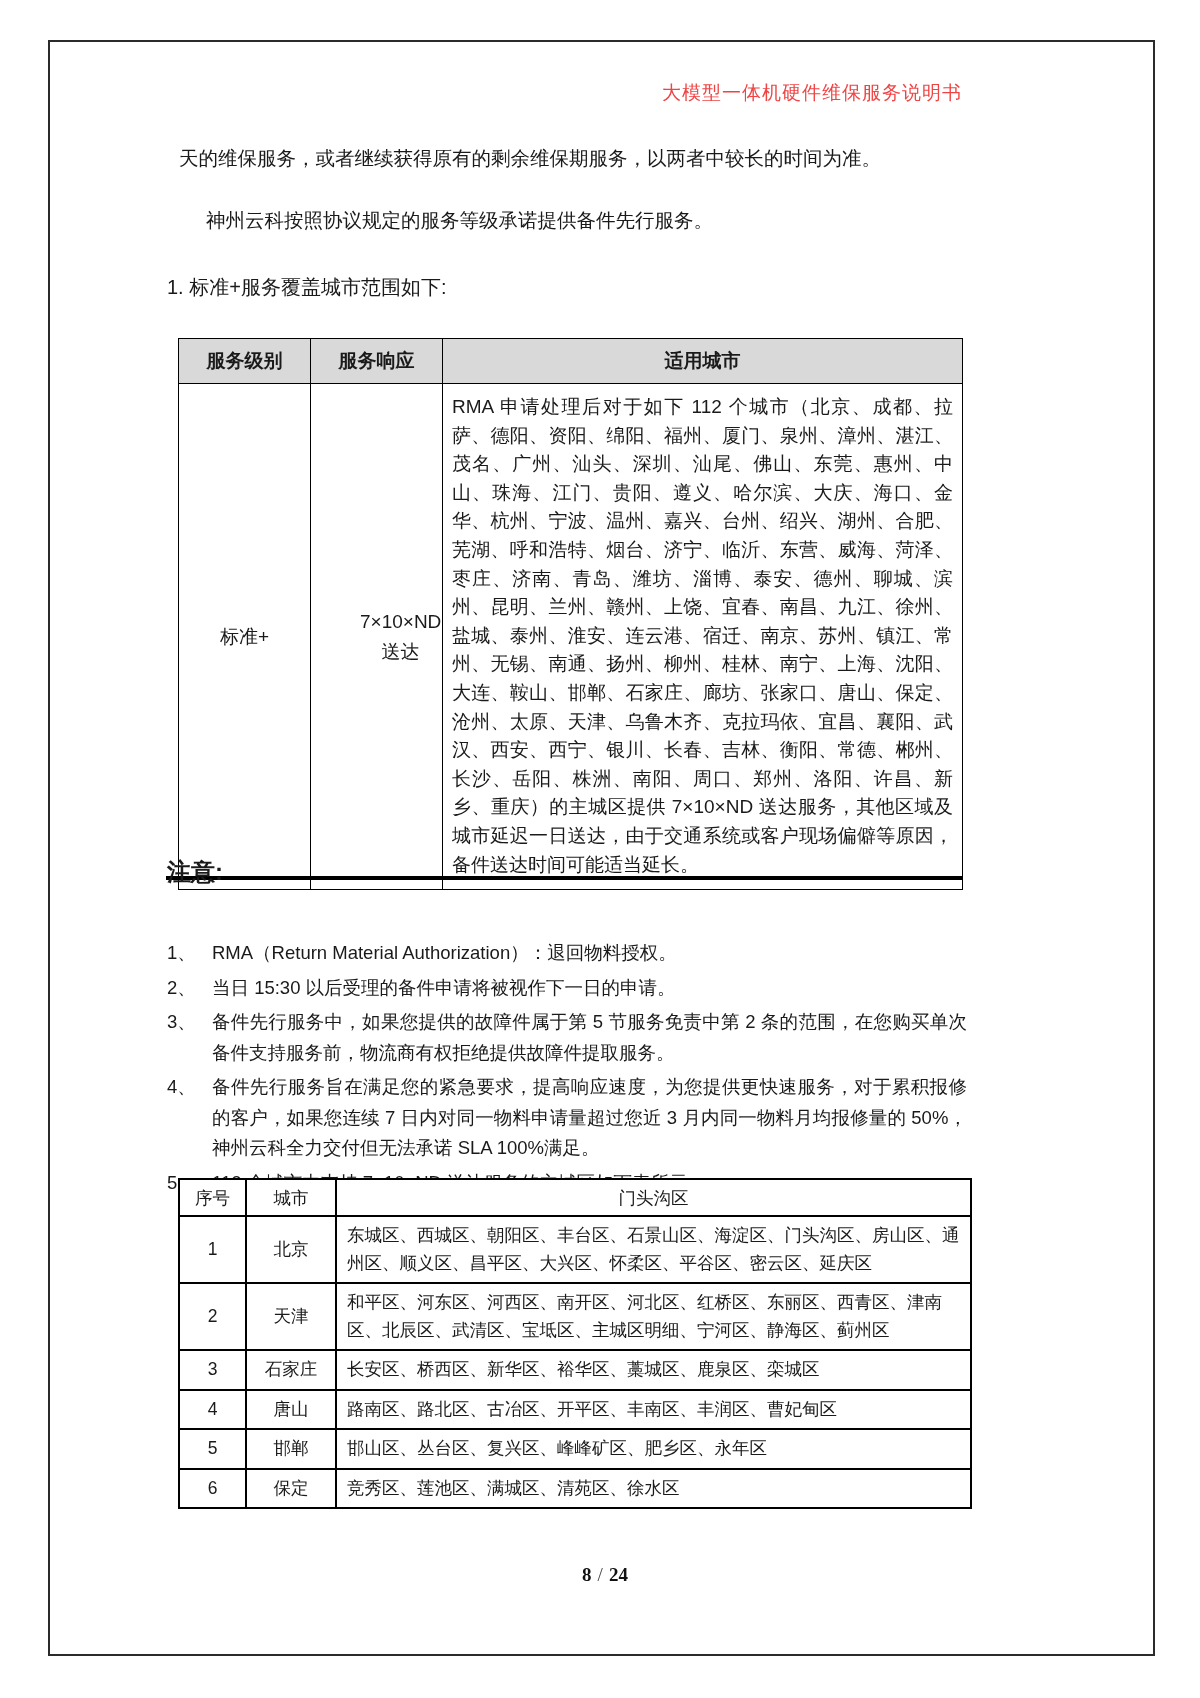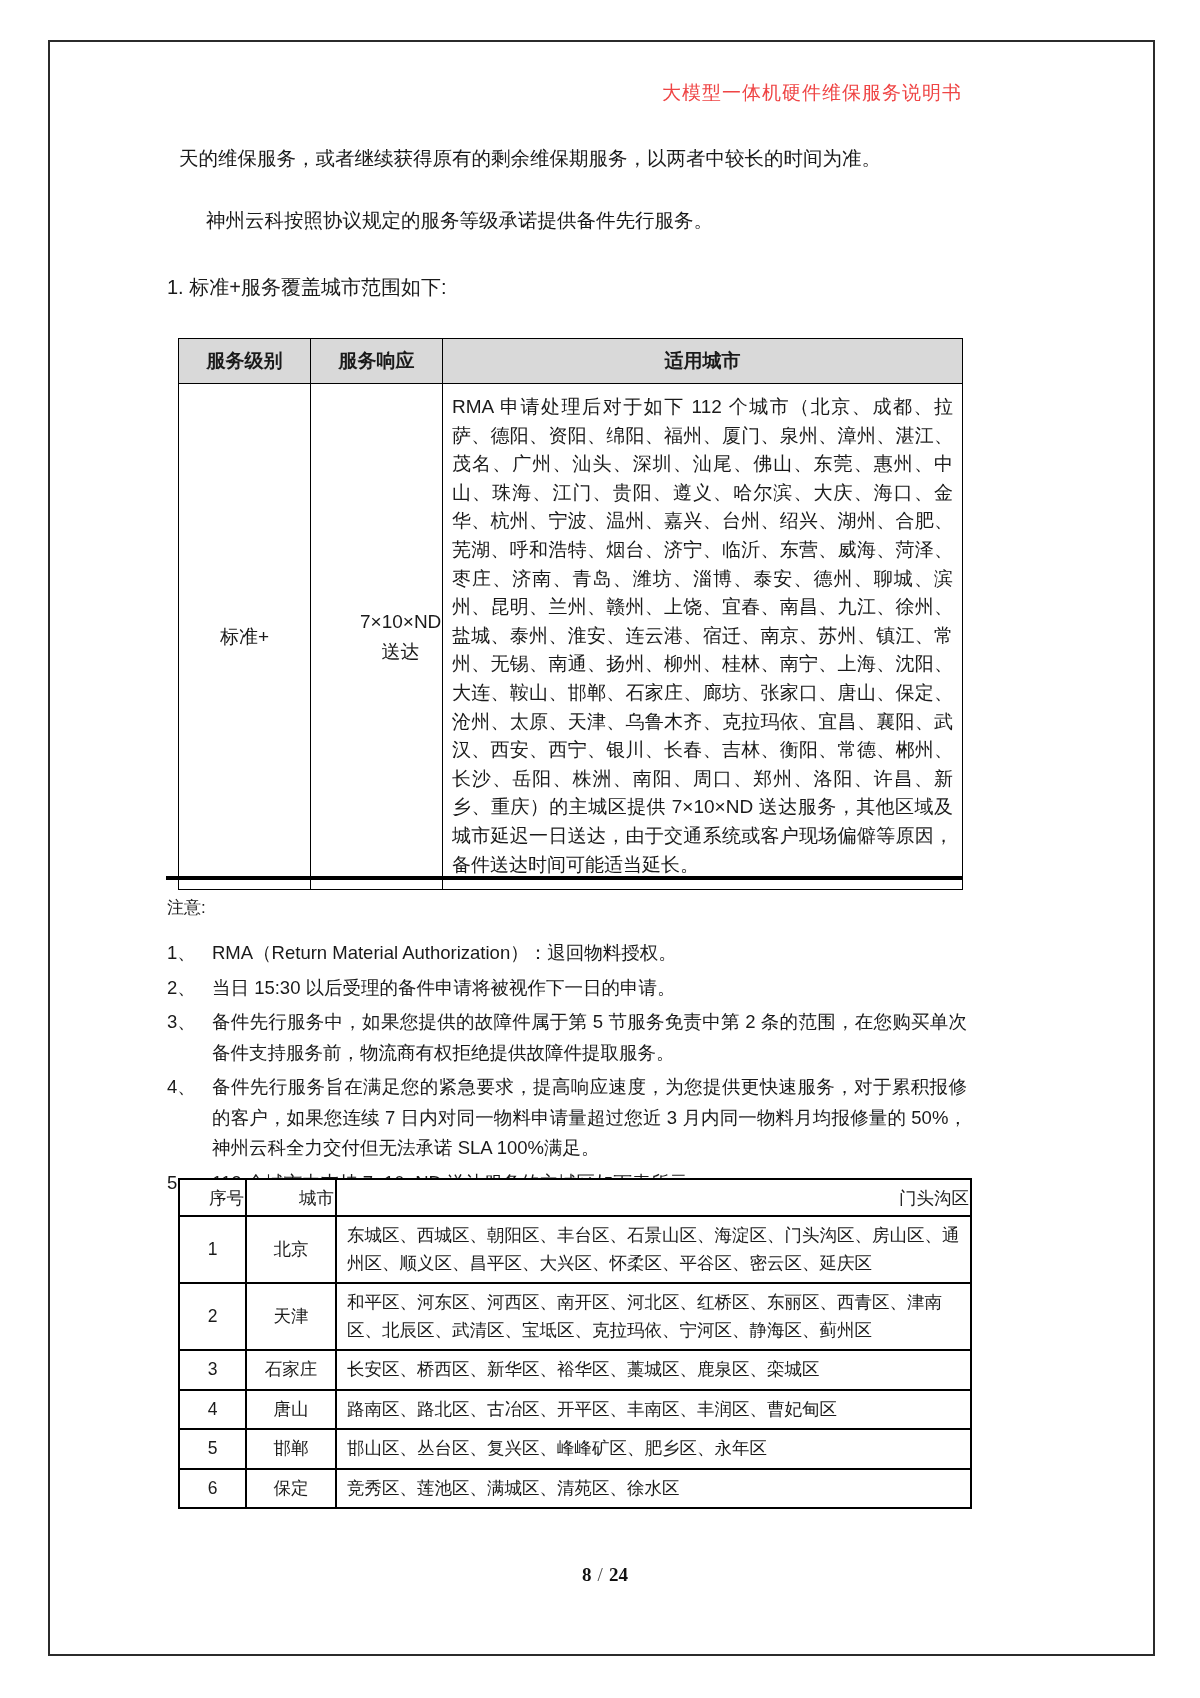--- a/index.html
+++ b/index.html
@@ -75,22 +75,22 @@
   }
   .response-lines { line-height: 30px; margin-left: 48px; }
   .divider-rule {
     position: absolute;
     top: 876px; left: 166px;
     width: 797px; height: 4px;
     background: #000000;
   }
   .notes-label {
     position: absolute;
-    top: 896px; left: 167px;
-    font-size: 17px; font-weight: normal;
+    top: 856px; left: 167px;
+    font-size: 24px; font-weight: bold;
   }
   .notes-list {
     position: absolute;
     top: 938px; left: 167px; width: 800px;
     font-size: 18.5px;
   }
   .note-item {
     display: flex;
     margin-bottom: 4px;
   }
@@ -110,21 +110,21 @@
     width: 794px;
     font-size: 17.5px;
     table-layout: fixed;
   }
   .districts-table th, .districts-table td {
     border: 2px solid #000000;
   }
   .districts-table th {
     font-weight: normal;
     height: 37px;
-    text-align: right;
+    text-align: center;
     background: #ffffff;
   }
   .col-no { width: 67px; }
   .col-city { width: 90px; }
   .districts-table td {
     padding: 5px 10px;
     line-height: 27.5px;
     vertical-align: middle;
   }
   .td-no, .td-city { text-align: center; word-break: break-all; }
@@ -208,21 +208,21 @@
   </thead>
   <tbody>
     <tr>
       <td class="td-no">1</td>
       <td class="td-city">北京</td>
       <td class="td-districts">东城区、西城区、朝阳区、丰台区、石景山区、海淀区、门头沟区、房山区、通州区、顺义区、昌平区、大兴区、怀柔区、平谷区、密云区、延庆区</td>
     </tr>
     <tr>
       <td class="td-no">2</td>
       <td class="td-city">天津</td>
-      <td class="td-districts">和平区、河东区、河西区、南开区、河北区、红桥区、东丽区、西青区、津南区、北辰区、武清区、宝坻区、克拉玛依、宁河区、静海区、蓟州区</td>
+      <td class="td-districts">和平区、河东区、河西区、南开区、河北区、红桥区、东丽区、西青区、津南区、北辰区、武清区、宝坻区、主城区明细、宁河区、静海区、蓟州区</td>
     </tr>
     <tr>
       <td class="td-no">3</td>
       <td class="td-city">石家庄</td>
       <td class="td-districts">长安区、桥西区、新华区、裕华区、藁城区、鹿泉区、栾城区</td>
     </tr>
     <tr>
       <td class="td-no">4</td>
       <td class="td-city">唐山</td>
       <td class="td-districts">路南区、路北区、古冶区、开平区、丰南区、丰润区、曹妃甸区</td>

